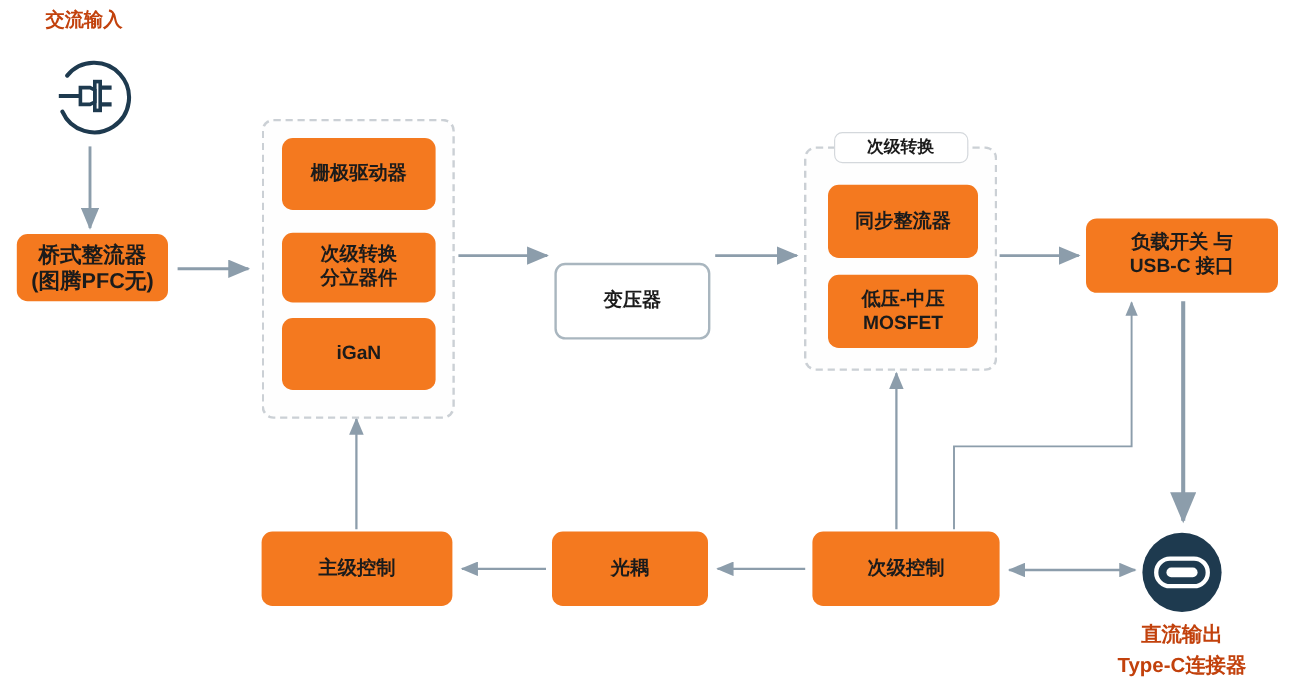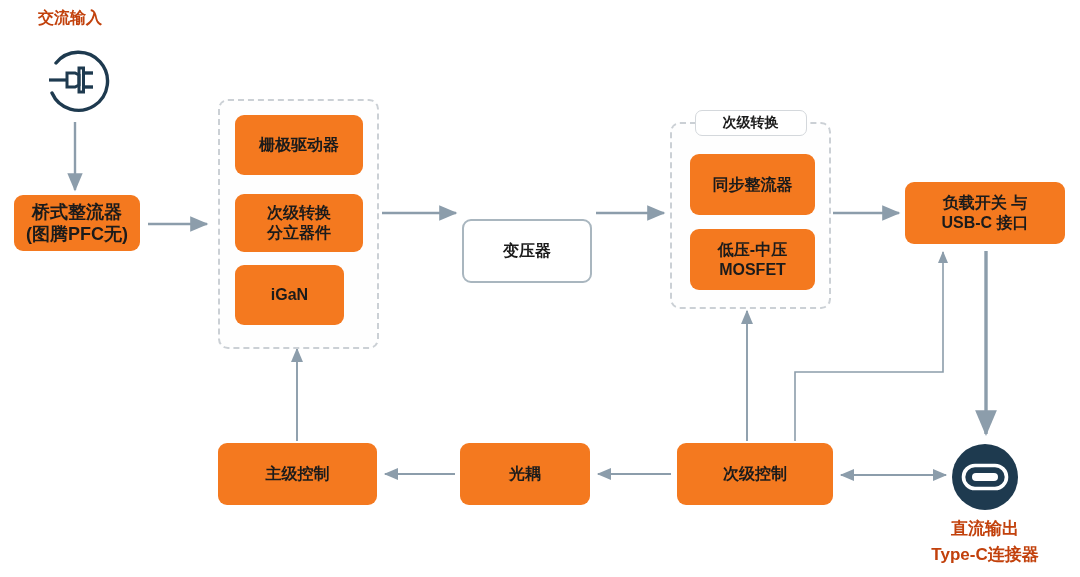--- a/index.html
+++ b/index.html
@@ -70,21 +70,21 @@
     </svg>
   </div>
 
   <div class="box" style="left:14px;top:195px;width:126px;height:56px;font-size:18px;">桥式整流器
 (图腾PFC无)</div>
 
   <div class="group" style="left:218px;top:99px;width:157px;height:246px;">
     <div class="box" style="left:15px;top:14px;width:128px;height:60px;">栅极驱动器</div>
     <div class="box" style="left:15px;top:93px;width:128px;height:58px;">次级转换
 分立器件</div>
-    <div class="box" style="left:15px;top:164px;width:109px;height:60px;">iGaN</div>
+    <div class="box" style="left:15px;top:164px;width:128px;height:60px;">iGaN</div>
   </div>
 
   <div class="box white" style="left:462px;top:182px;width:126px;height:60px;">变压器</div>
 
   <div class="group" style="left:670px;top:122px;width:157px;height:183px;">
     <div class="pill">次级转换</div>
     <div class="box" style="left:18px;top:30px;width:125px;height:61px;">同步整流器</div>
     <div class="box" style="left:18px;top:105px;width:125px;height:61px;">低压-中压
 MOSFET</div>
   </div>

